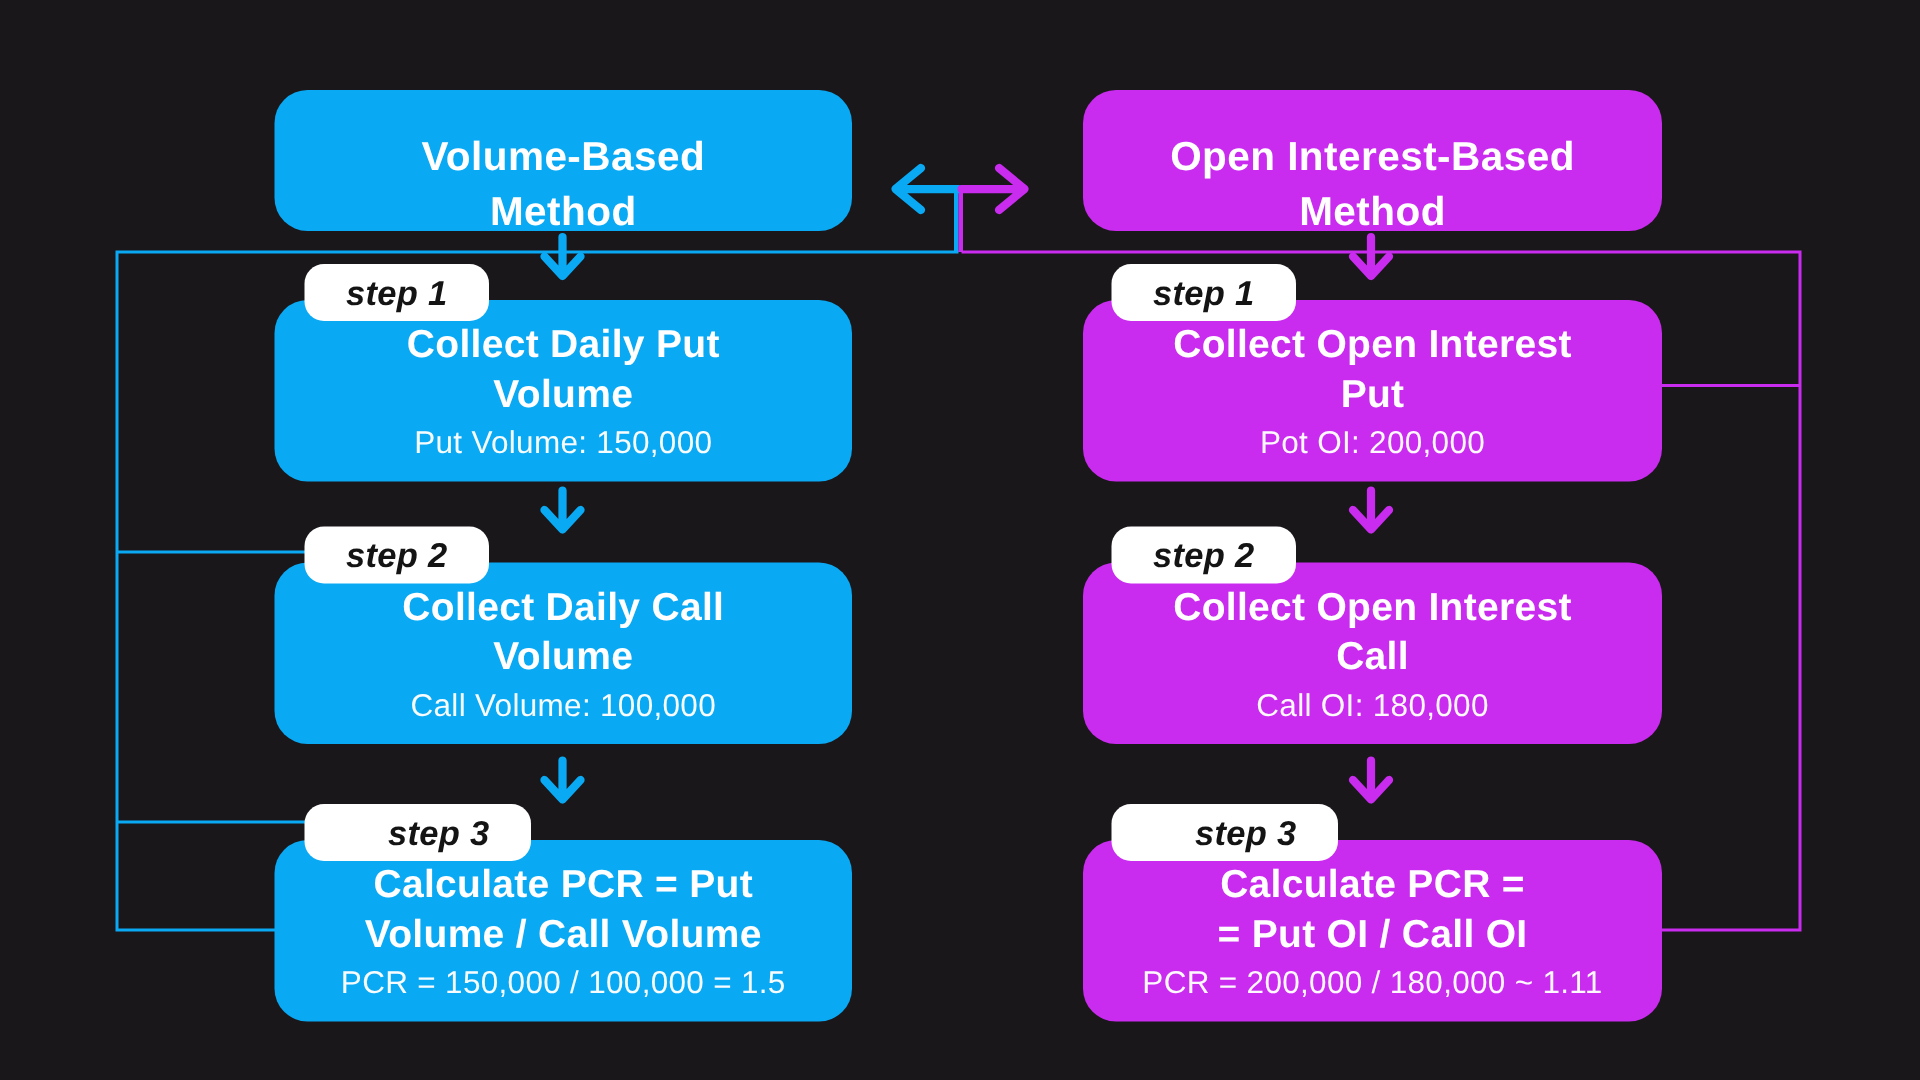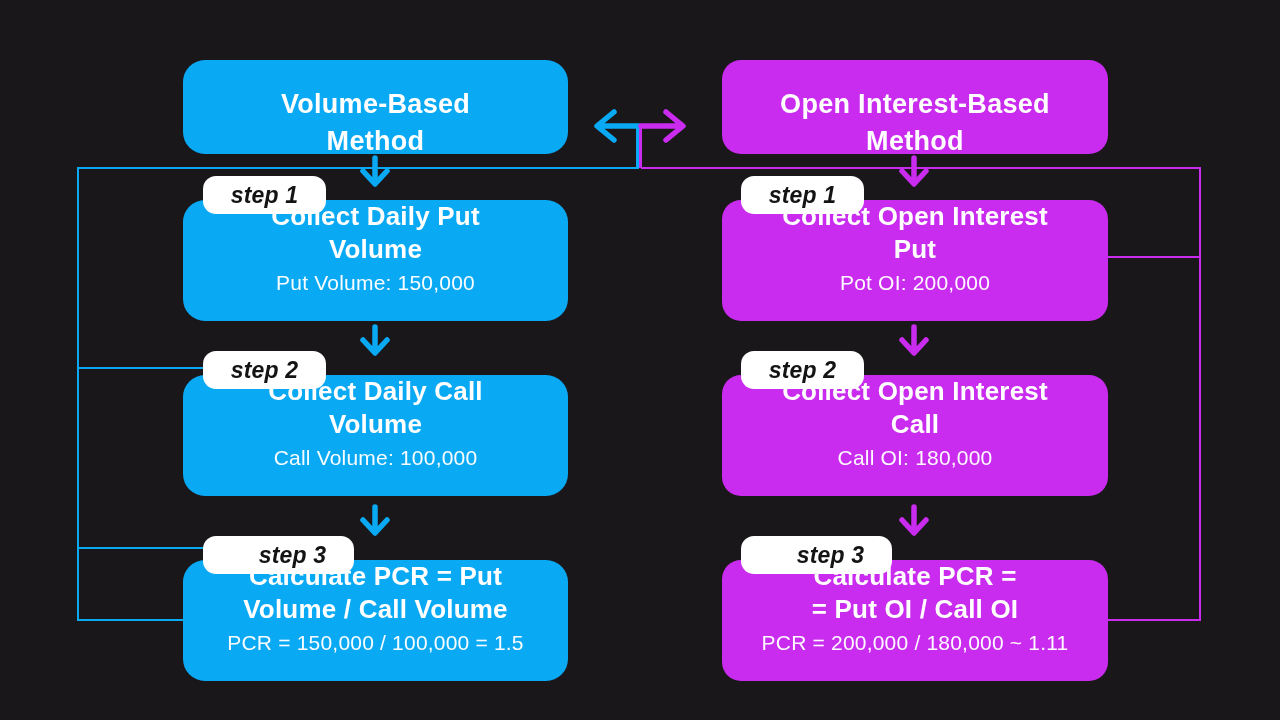--- a/index.html
+++ b/index.html
@@ -11,31 +11,31 @@
   }
   .wires{position:absolute;left:0;top:0;z-index:0;}
   .wire{fill:none;stroke-width:2;}
   .arrow{fill:none;stroke-width:5.5;stroke-linecap:round;stroke-linejoin:round;}
 
   .box{
     position:absolute;z-index:1;border-radius:22px;color:#ffffff;
     text-align:center;box-sizing:border-box;
   }
   .blue-box{background:#0AA9F4;}
-  .magenta-box{background:#C92BEF;border-radius:19px;}
+  .magenta-box{background:#C92BEF;}
 
   .col-l{left:183px;width:385px;}
   .col-r{left:722px;width:386px;}
   .row-h{top:60px;height:94px;padding-top:26px;}
   .row-1{top:200px;height:121px;}
   .row-2{top:375px;height:121px;}
   .row-3{top:560px;height:121px;}
 
   .hline{font-size:27px;font-weight:700;line-height:37px;letter-spacing:.3px;}
-  .step-box{}
+  .step-box{padding-top:13px;}
   .tline{font-size:26px;font-weight:700;line-height:33px;letter-spacing:.2px;}
   .vline{font-size:21px;font-weight:400;line-height:34px;letter-spacing:.2px;color:rgba(255,255,255,.97);}
 
   .badge{
     position:absolute;z-index:2;width:123px;height:38px;border-radius:13px;
     background:#FFFFFF;color:#141414;display:flex;align-items:center;justify-content:center;
     font-size:23px;font-weight:700;letter-spacing:.2px;font-style:italic;
   }
   .badge-l{left:203px;}
   .badge-r{left:741px;}

